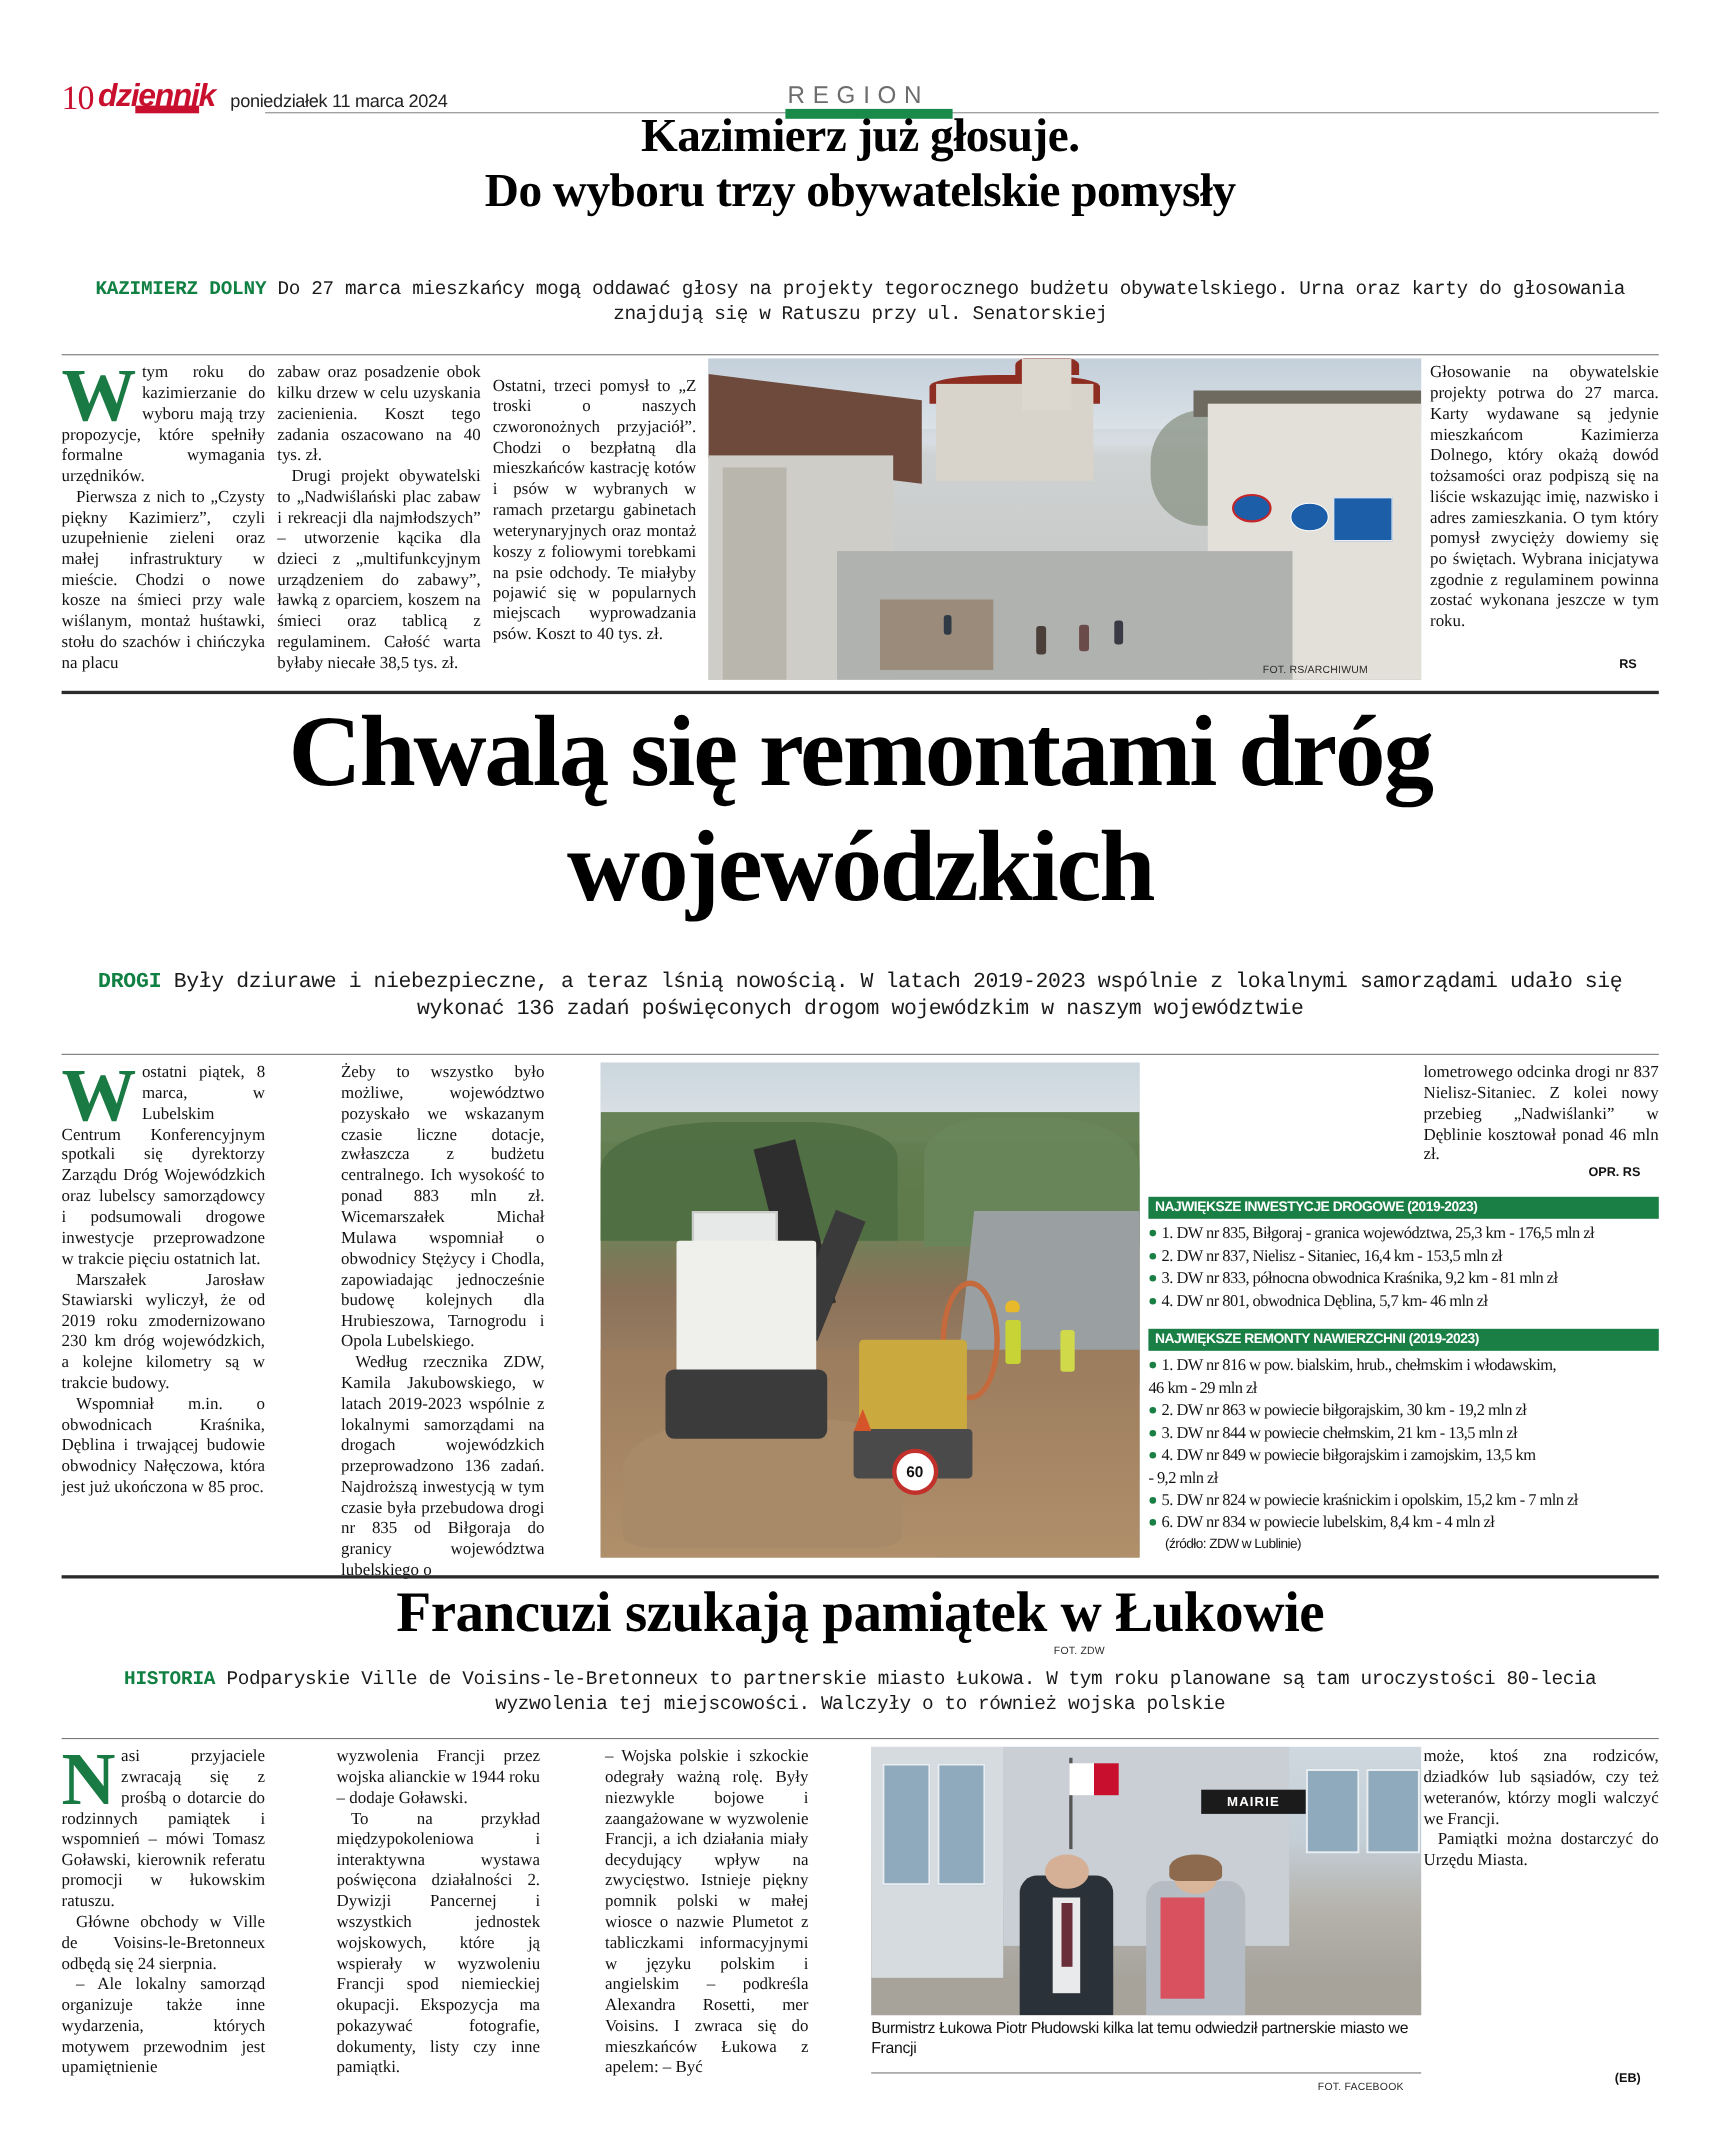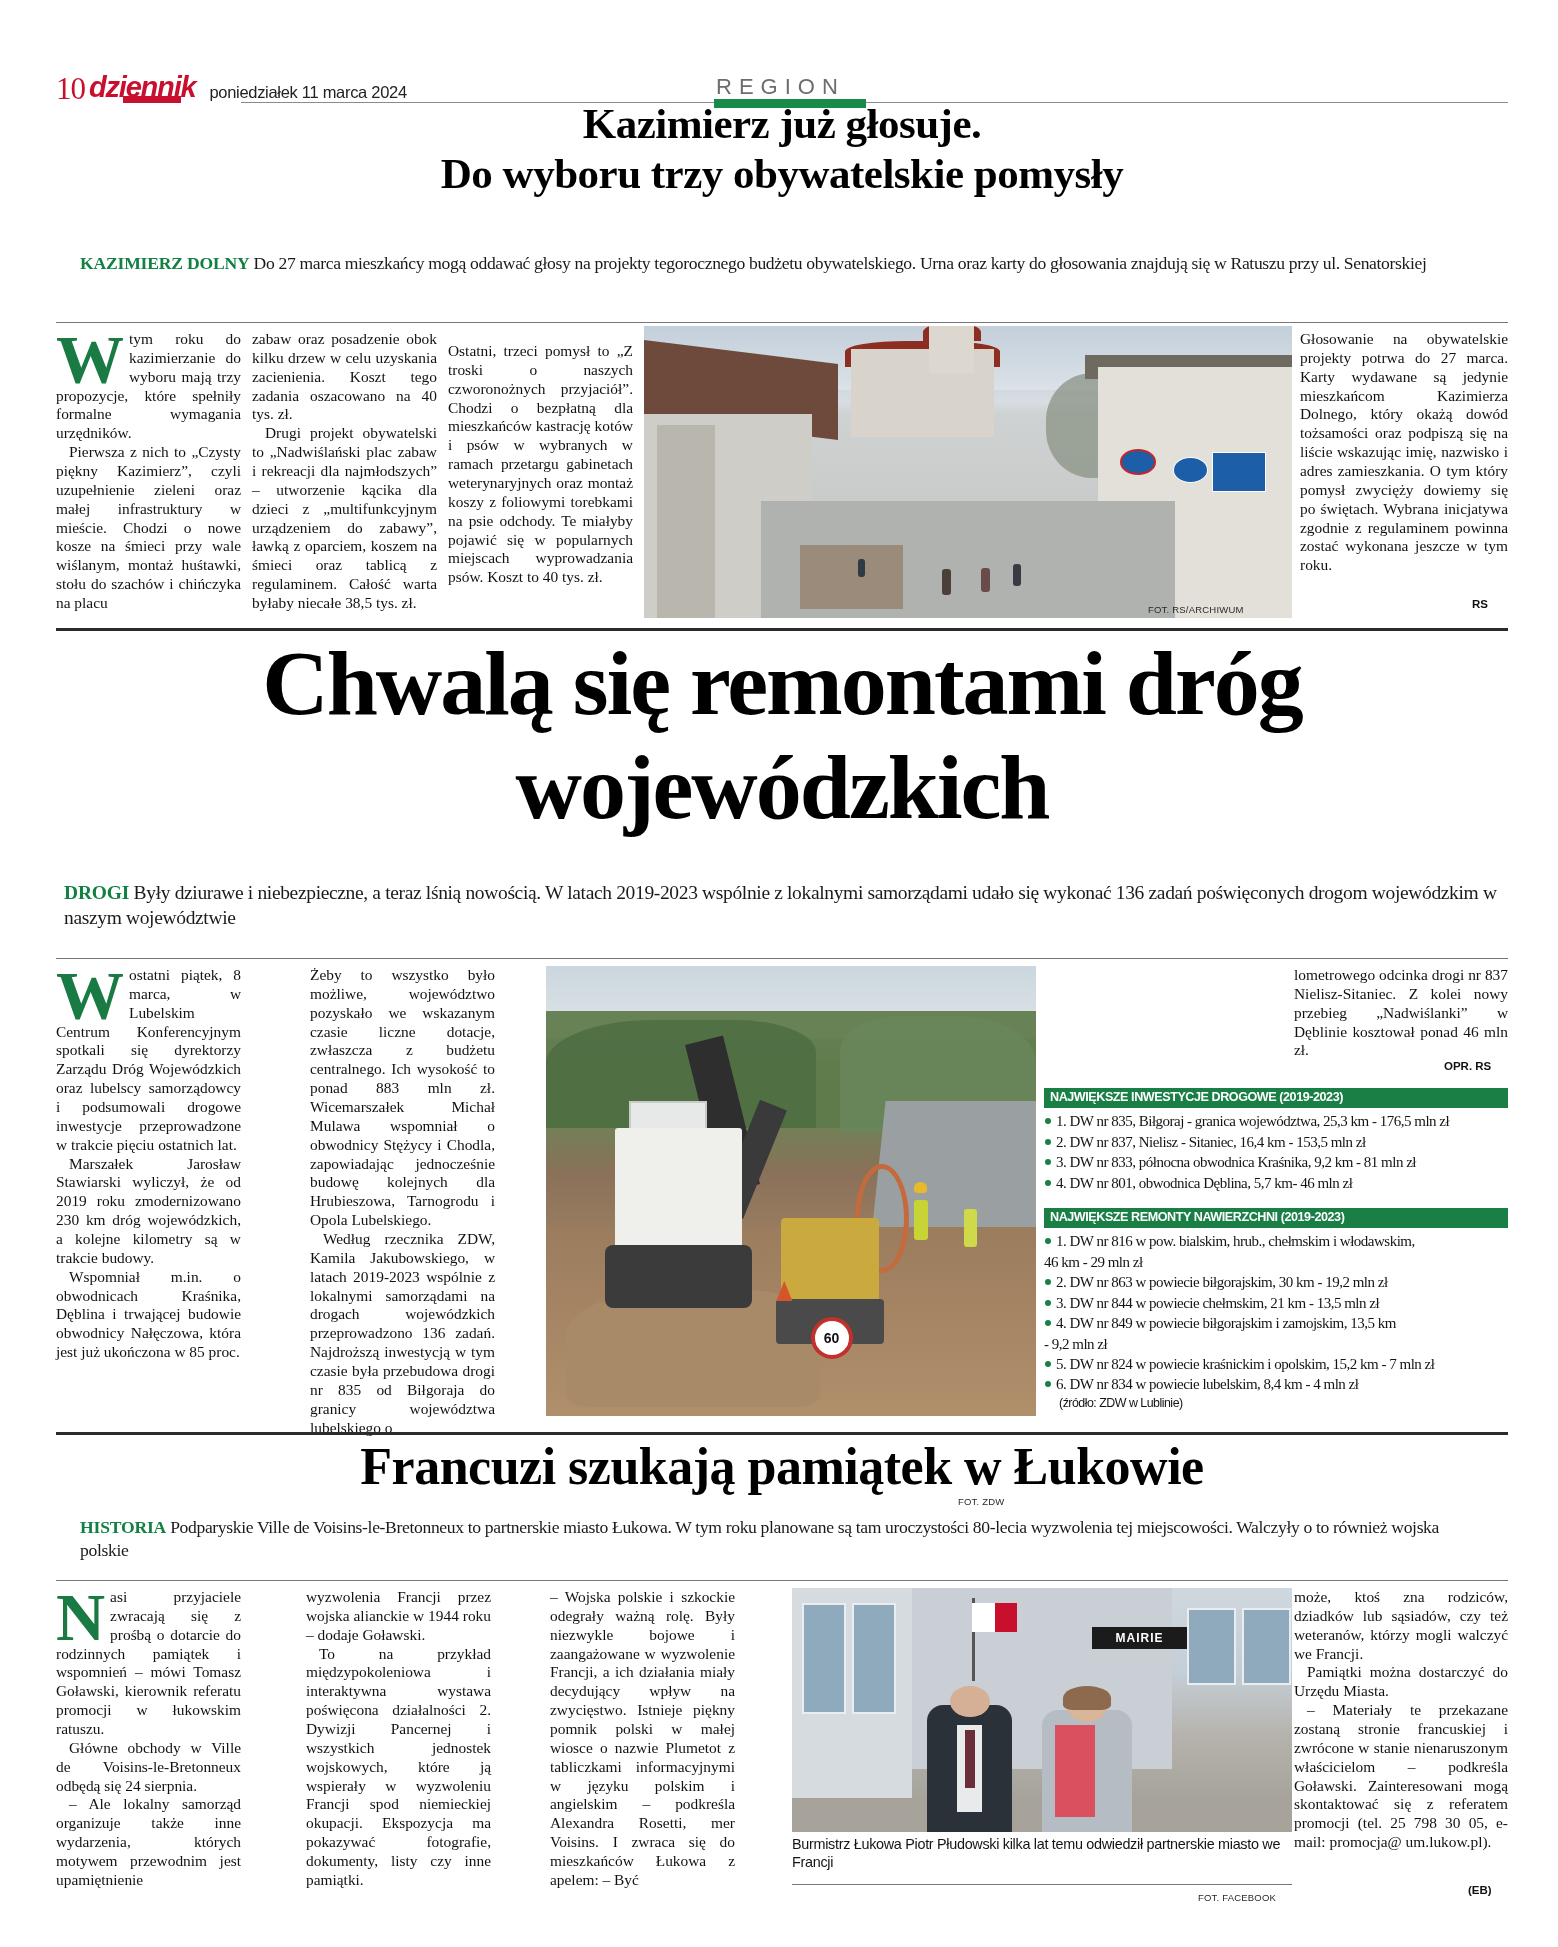--- a/index.html
+++ b/index.html
@@ -46,22 +46,22 @@
     position:absolute;left:658px;bottom:-4px;width:152px;height:9px;background:#1a8a4a;
   }
 
   
   .headline{
     font-family:"Liberation Serif", serif;
     font-weight:bold;text-align:center;color:#000;
     line-height:1.04;letter-spacing:-0.5px;
   }
   .lead{
-    font-family:Liberation Serif, serif;
-    font-size:17.6px;line-height:1.30;text-align:left;color:#1a1a1a;letter-spacing:-0.35px;
+    font-family:Liberation Mono, monospace;
+    font-size:17.6px;line-height:1.30;text-align:center;color:#1a1a1a;letter-spacing:-0.35px;
   }
   .lead .kicker{color:#118043;font-weight:bold;letter-spacing:-0.2px;}
   .col{
     font-family:"Liberation Serif", serif;
     font-size:15.4px;line-height:1.225;text-align:justify;
     color:#111;hyphens:auto;-webkit-hyphens:auto;
   }
   .col p{margin:0;text-indent:13px;}
   .col p.noind{text-indent:0;}
   .dropcap{
@@ -371,17 +371,16 @@
     <div class="woman-hair"></div>
   </div>
 
   <div class="capt" style="position:absolute;left:792px;top:1836px;width:500px;">Burmistrz Łukowa Piotr Płudowski kilka lat temu odwiedził partnerskie miasto we Francji</div>
   <div class="thin-rule" style="position:absolute;left:792px;top:1884px;width:500px;height:1px;"></div>
   <div class="credit" style="left:1198px;top:1892px;">FOT. FACEBOOK</div>
 
   <div class="col" style="position:absolute;left:1294px;top:1588px;width:214px;height:330px;">
     <p class="noind">może, ktoś zna rodziców, dziadków lub sąsiadów, czy też weteranów, którzy mogli walczyć we Francji.</p>
     <p>Pamiątki można dostarczyć do Urzędu Miasta.</p>
-    <p>– Materiały te przekazane zostaną stronie francuskiej i zwrócone w stanie nienaruszonym właścicielom – podkreśla Goławski. Zainteresowani mogą skontaktować się z referatem promocji (tel. 25 798 30 05, e-mail: promocja@ um.lukow.pl).</p>
   </div>
   <div class="sign" style="position:absolute;left:1468px;top:1884px;">(EB)</div>
 
 </div>
 
 </body></html>

